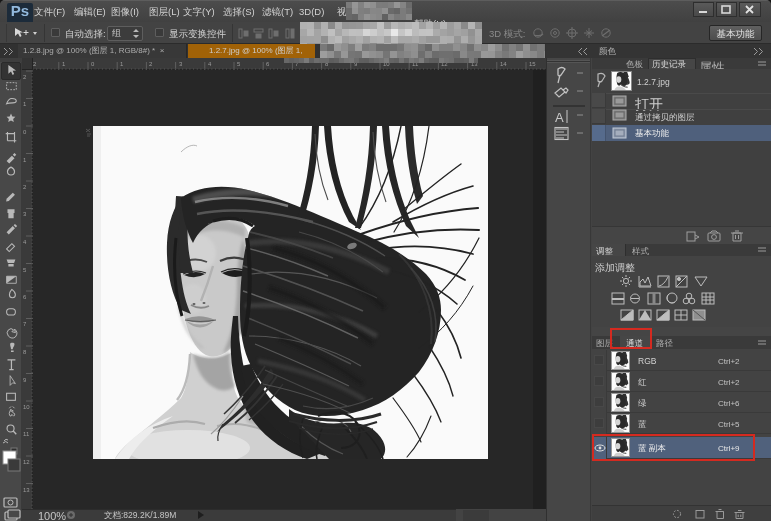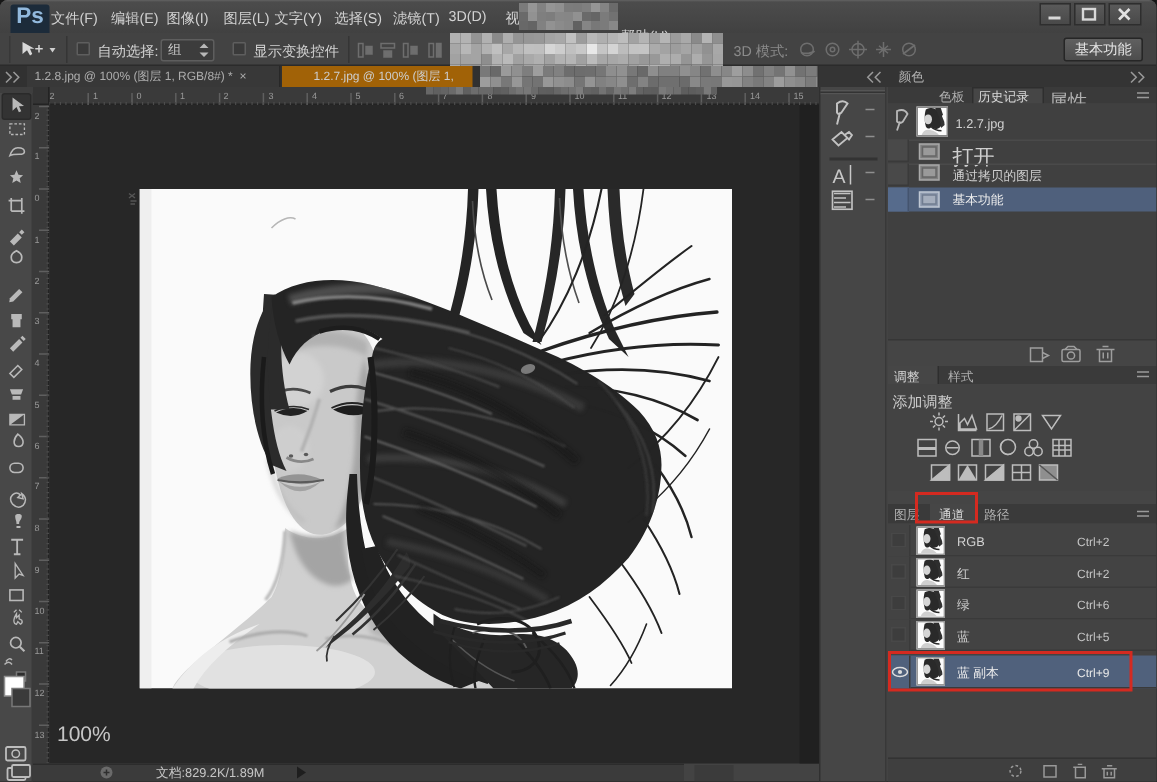--- a/index.html
+++ b/index.html
@@ -879,21 +879,21 @@
       <rect x="444" y="58" width="5" height="5" fill="rgb(114,114,114)"></rect>
       <rect x="449" y="58" width="5" height="5" fill="rgb(111,111,111)"></rect>
       <rect x="454" y="58" width="5" height="5" fill="rgb(94,94,94)"></rect>
       <rect x="459" y="58" width="5" height="5" fill="rgb(93,93,93)"></rect>
       <rect x="464" y="58" width="5" height="5" fill="rgb(96,96,96)"></rect>
       <rect x="469" y="58" width="5" height="5" fill="rgb(122,122,122)"></rect>
       <rect x="474" y="58" width="4" height="5" fill="rgb(96,96,96)"></rect>
     </svg>
 
 <div class="abs" style="left:22px;top:509px;width:434px;height:12px;background:#3b3b3b;border-top:1px solid #2c2c2c"></div>
-<div class="abs" style="left:38px;top:481px;color:#c6c6c6;font-size:14px">100%</div>
+<div class="abs" style="left:38px;top:510px;color:#c6c6c6;font-size:11px">100%</div>
 <svg class="abs" style="left:66px;top:510px" width="12" height="10">
       <circle cx="5" cy="5" r="4" fill="#6a6a6a"></circle>
       <path d="M3 5 h4 M5 3 v4" stroke="#2e2e2e"></path>
     </svg>
 <div class="abs" style="left:104px;top:510px;color:#c6c6c6;font-size:8.5px">文档:829.2K/1.89M</div>
 <svg class="abs" style="left:196px;top:510px" width="10" height="10">
       <path d="M2 1 L8 5 L2 9 Z" fill="#1e1e1e"></path>
     </svg>
 <div class="abs" style="left:463px;top:510px;width:26px;height:11px;background:#3b3b3b"></div>
 

